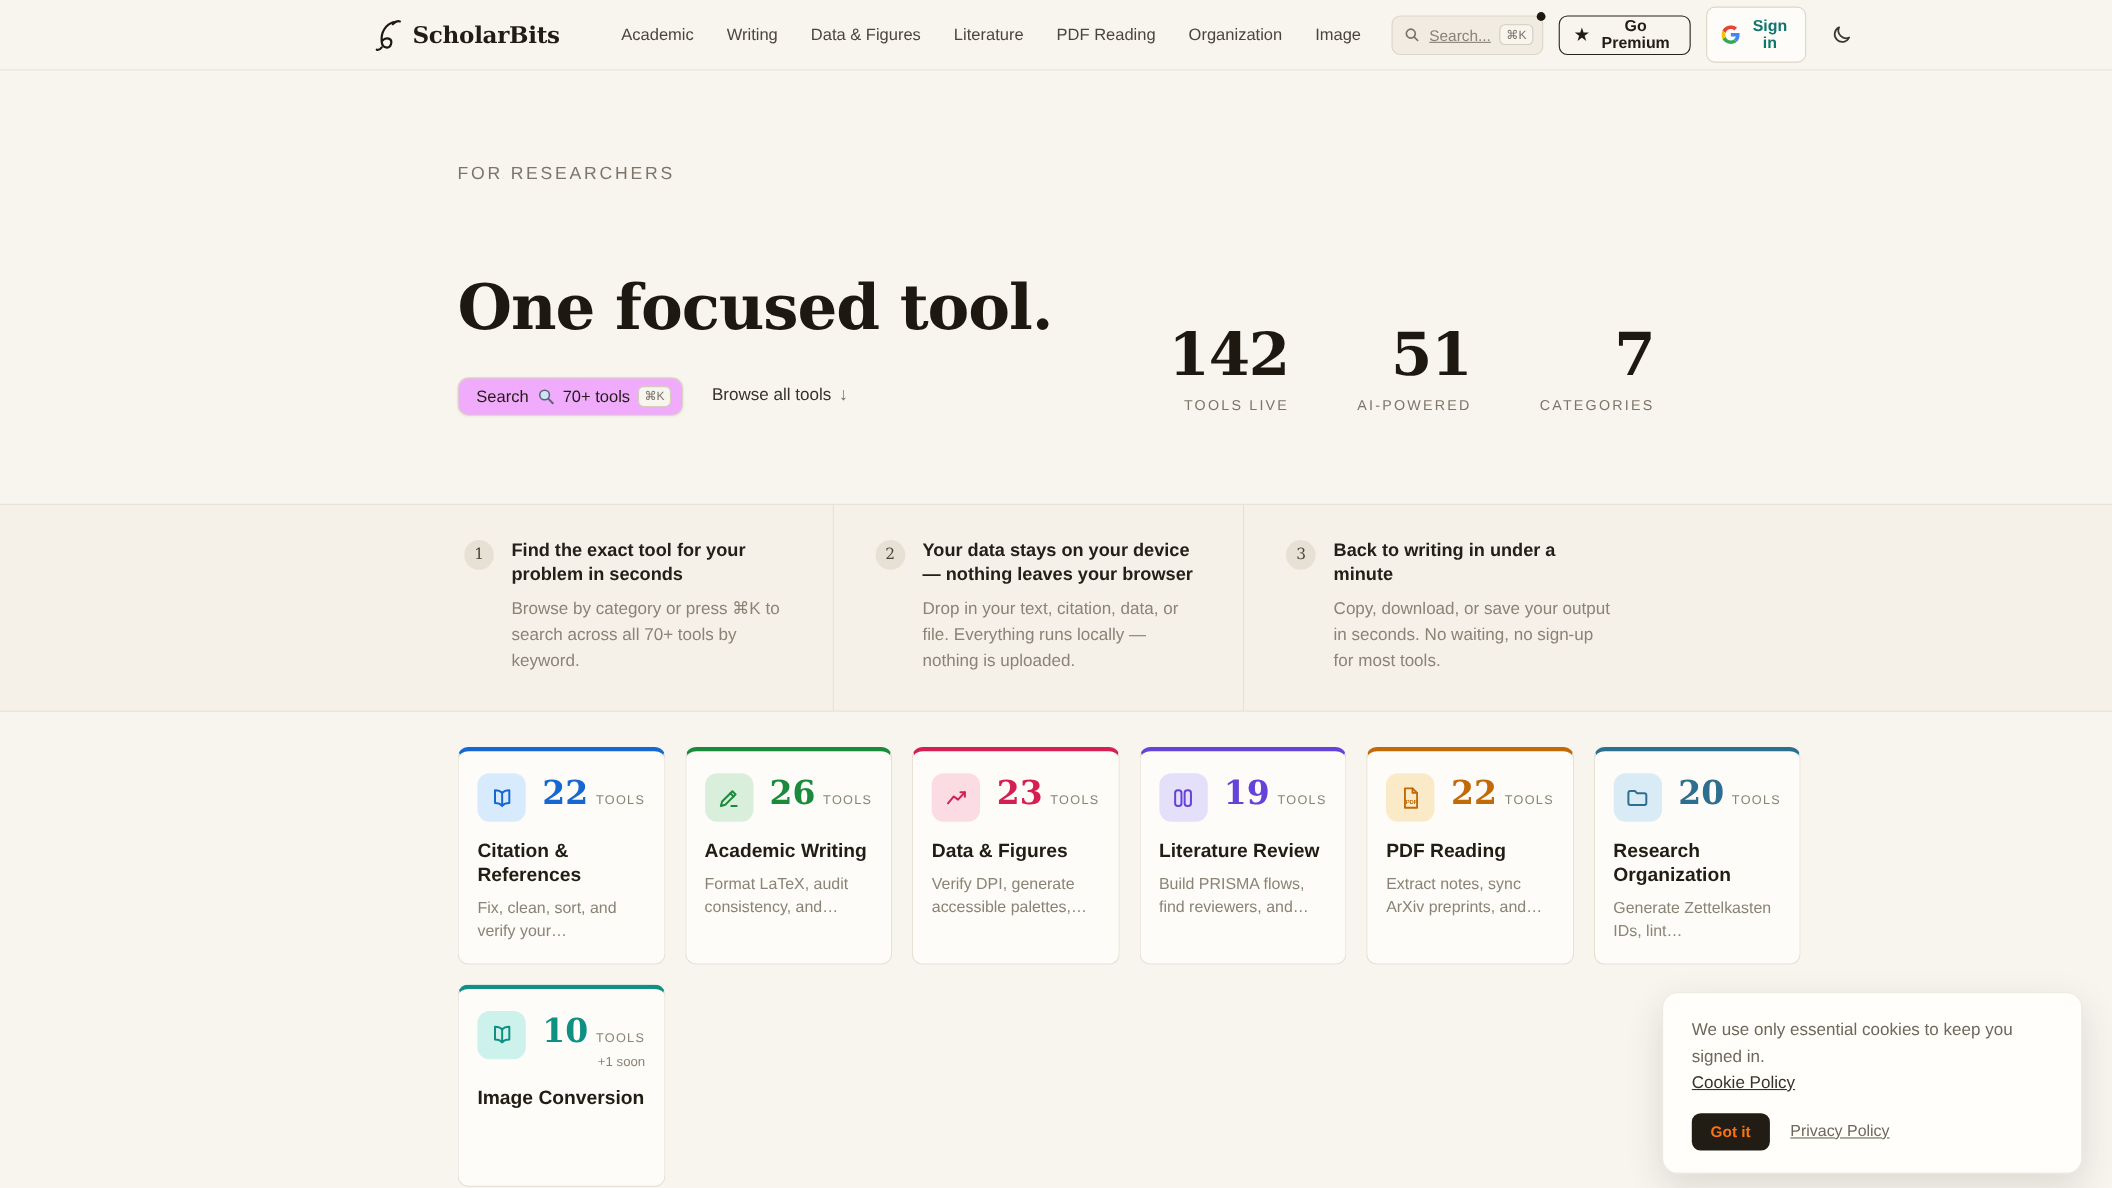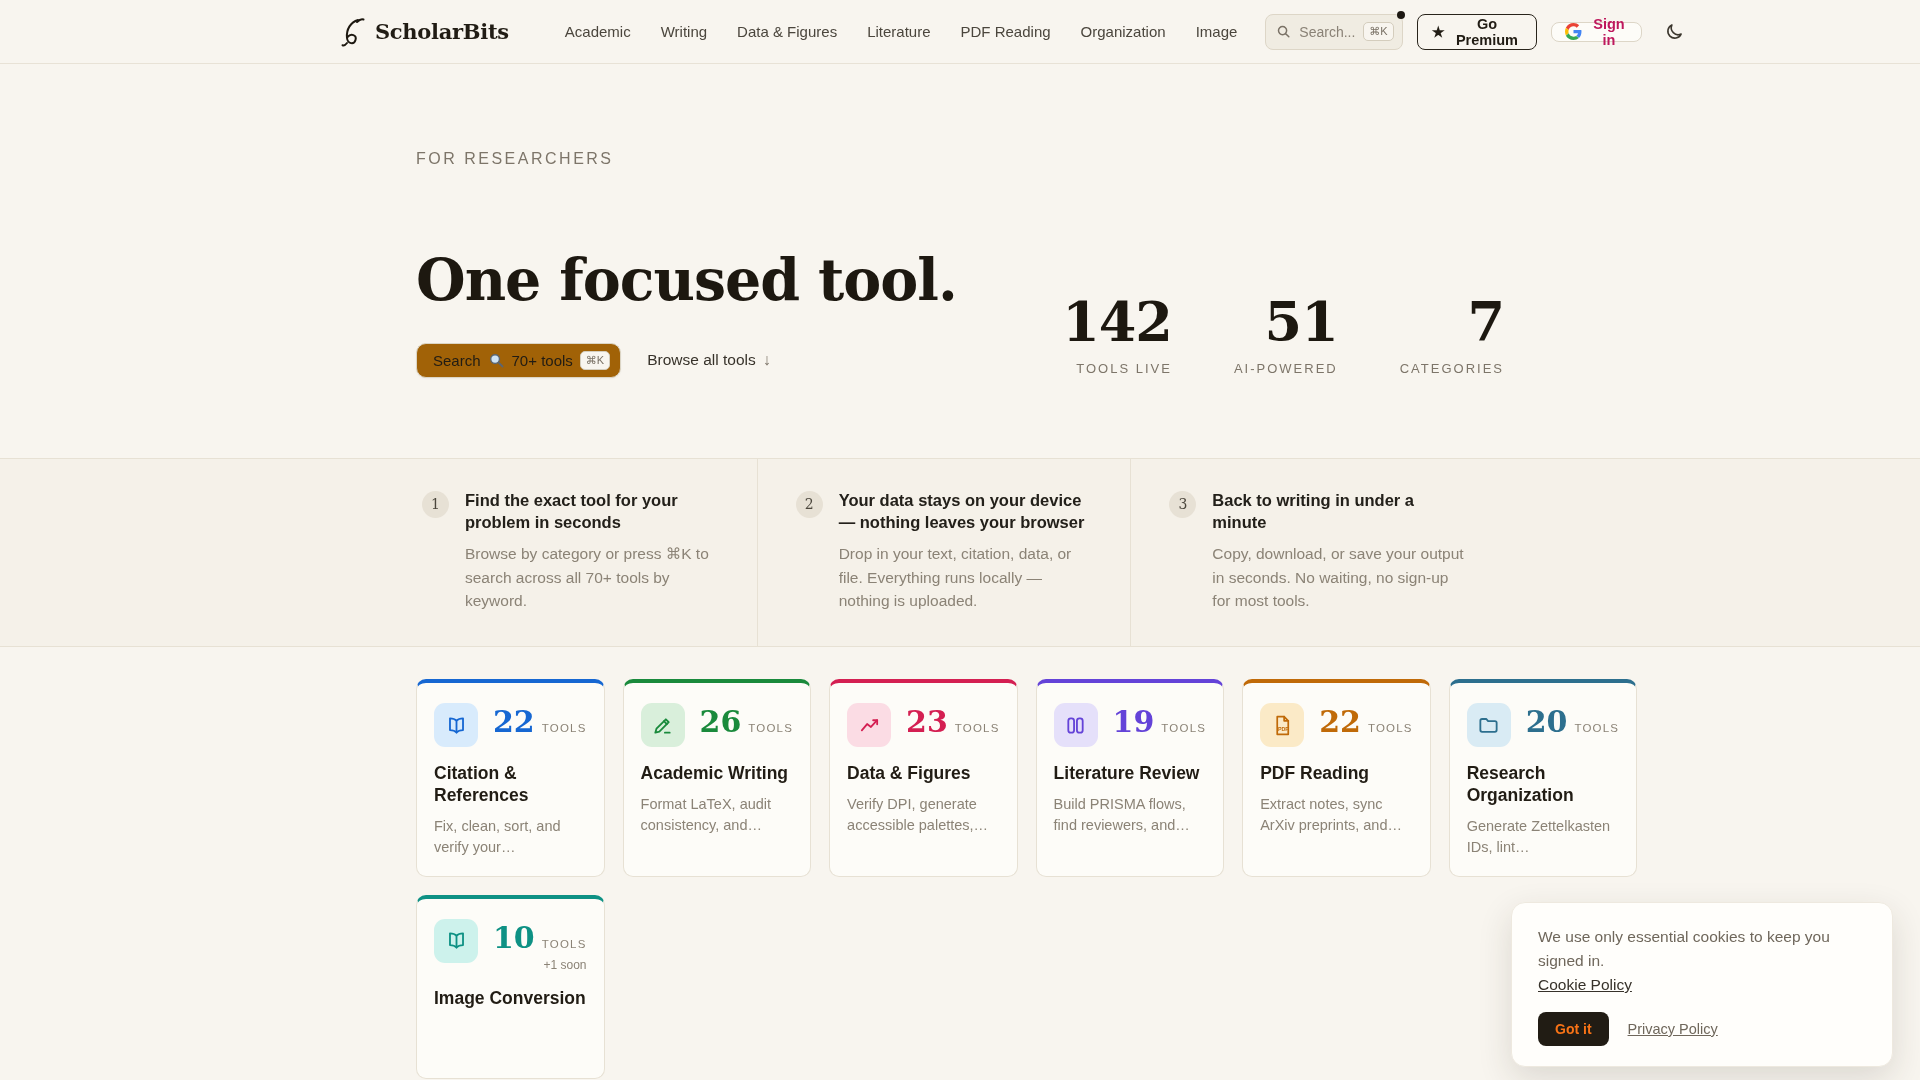--- a/index.html
+++ b/index.html
@@ -30,54 +30,54 @@
   nav { display: flex; align-items: center; gap: 30px; margin-left: 30px; flex: 1; }
   nav a { font-size: 15px; color: #4b463d; text-decoration: none; cursor: pointer; white-space: nowrap; }
   .header-right { display: flex; align-items: center; gap: 14px; margin-left: 28px; }
   .search-box {
     position: relative;
     display: flex; align-items: center; gap: 8px;
     background: #f0ece2; border: 1px solid #ddd6c7; border-radius: 8px;
     height: 36px; width: 152px; padding: 0 8px 0 10px;
     color: #8a8276; font-size: 14px; cursor: pointer;
   }
-  .search-box .ph { flex: 1; }
+  .search-box .ph { flex: 1; text-decoration: underline; }
   kbd {
     font-family: "Liberation Sans", sans-serif;
     background: #f8f5ef; border: 1px solid #d4cdbd; border-radius: 5px;
     font-size: 11px; color: #7a7266; padding: 2px 5px;
   }
   .notif-dot {
     position: absolute; top: -4px; right: -3px;
     width: 8px; height: 8px; border-radius: 50%; background: #1c1812;
   }
   .btn-premium {
     display: flex; align-items: center; gap: 7px;
     border: 1.5px solid #29241b; border-radius: 8px; background: transparent;
     height: 36px; padding: 0 14px; font-size: 14.5px; font-weight: 700; color: #211c14; cursor: pointer;
     font-family: "Liberation Sans", sans-serif;
   }
   .btn-signin {
     display: flex; align-items: center; gap: 8px;
     border: 1px solid #ddd6c7; border-radius: 8px; background: #fdfcf8;
-    height: 20px; padding: 0 13px; font-size: 14.5px; font-weight: 700; color: #be185d; cursor: pointer;
+    height: 51px; padding: 0 13px; font-size: 14.5px; font-weight: 700; color: #0f766e; cursor: pointer;
     font-family: "Liberation Sans", sans-serif;
   }
   .moon-btn { margin-left: 8px; cursor: pointer; display: flex; align-items: center; color: #3c372e; }
 
   
   .inner { width: 1088px; margin: 0 auto; }
   .hero { padding-top: 86px; display: flex; align-items: flex-end; justify-content: space-between; }
   .eyebrow { font-size: 16px; letter-spacing: 2.5px; color: #7d7569; font-weight: 400; }
   h1 { font-family: "DejaVu Serif", "Liberation Serif", serif; font-weight: 700; font-size: 57px; line-height: 1.13; letter-spacing: -1px; margin-top: 16px; color: #1d1810; }
   .subtitle { margin-top: 20px; font-size: 19px; line-height: 1.55; color: #7d7569; max-width: 390px; }
   .hero-actions { display: flex; align-items: center; gap: 26px; margin-top: 30px; }
   .search-pill {
     display: flex; align-items: center; gap: 7px;
-    background: #a16207; border: 1px solid #dcd5c5; border-radius: 10px;
+    background: #f0abfc; border: 1px solid #dcd5c5; border-radius: 10px;
     height: 35px; padding: 0 10px 0 16px; font-size: 15px; color: #211c14; cursor: pointer;
     box-shadow: 0 1px 2px rgba(60,50,30,.05);
     font-family: "Liberation Sans", sans-serif;
   }
   .browse-link { font-size: 15.5px; color: #37322a; text-decoration: none; cursor: pointer; display: flex; align-items: flex-end; gap: 7px; }
   .browse-link .arr { color: #7d7569; font-size: 16px; }
   .stats { display: flex; gap: 62px; padding-bottom: 2px; text-align: right; }
   .stat-value { font-family: "DejaVu Serif", "Liberation Serif", serif; font-weight: 700; font-size: 54px; line-height: 1; letter-spacing: -1px; color: #1d1810; }
   .stat-label { margin-top: 12px; font-size: 13px; letter-spacing: 2px; color: #7d7569; }
 

